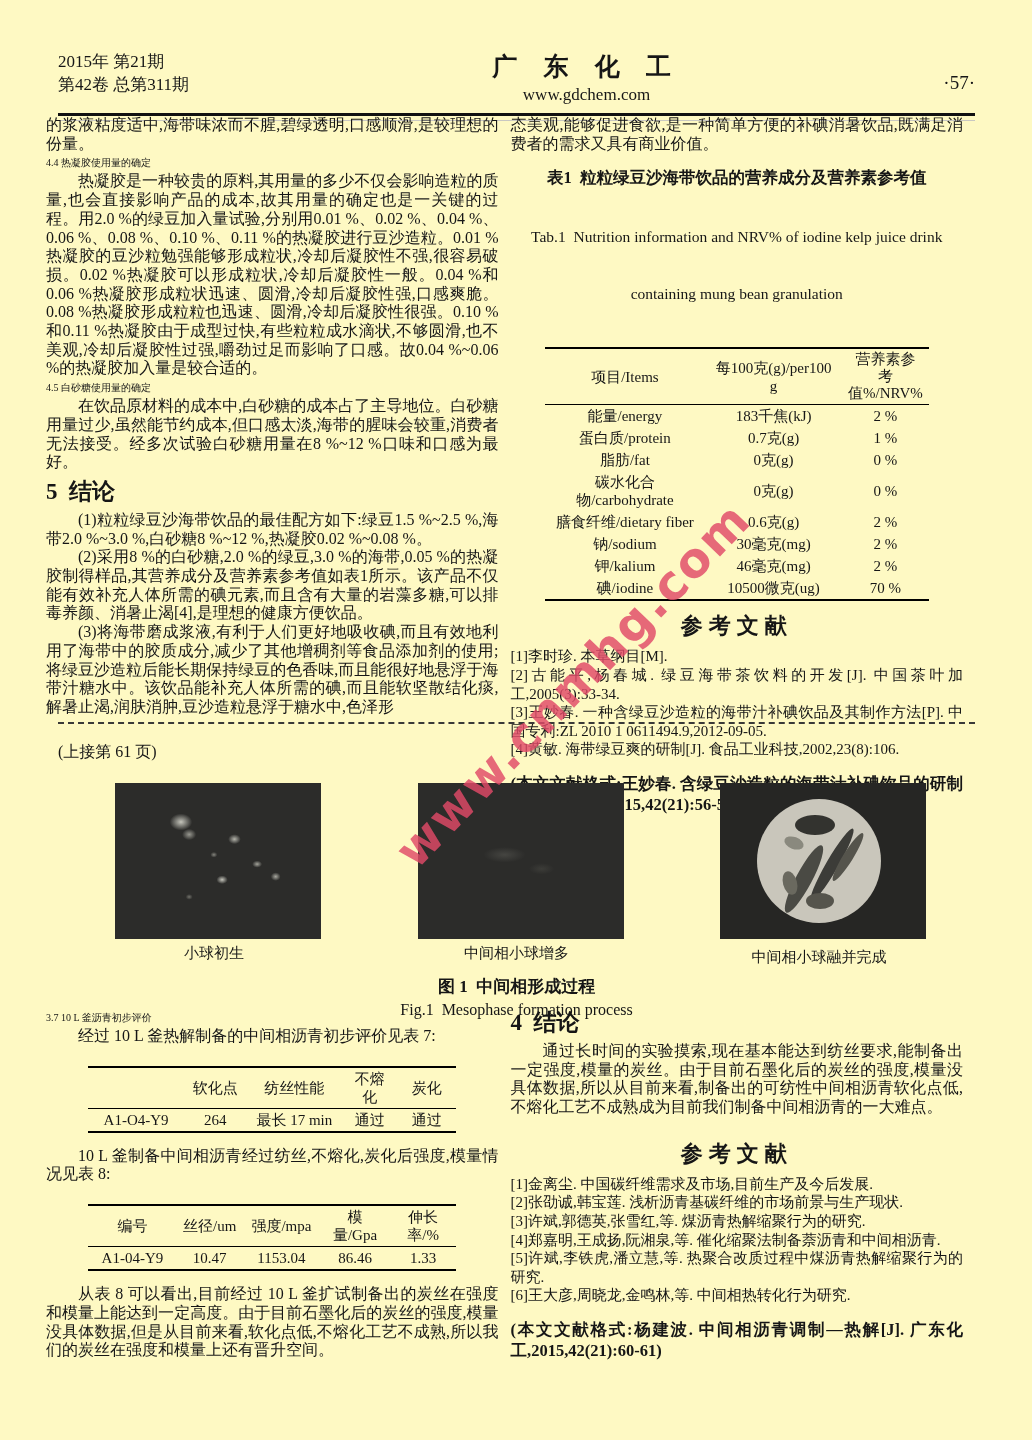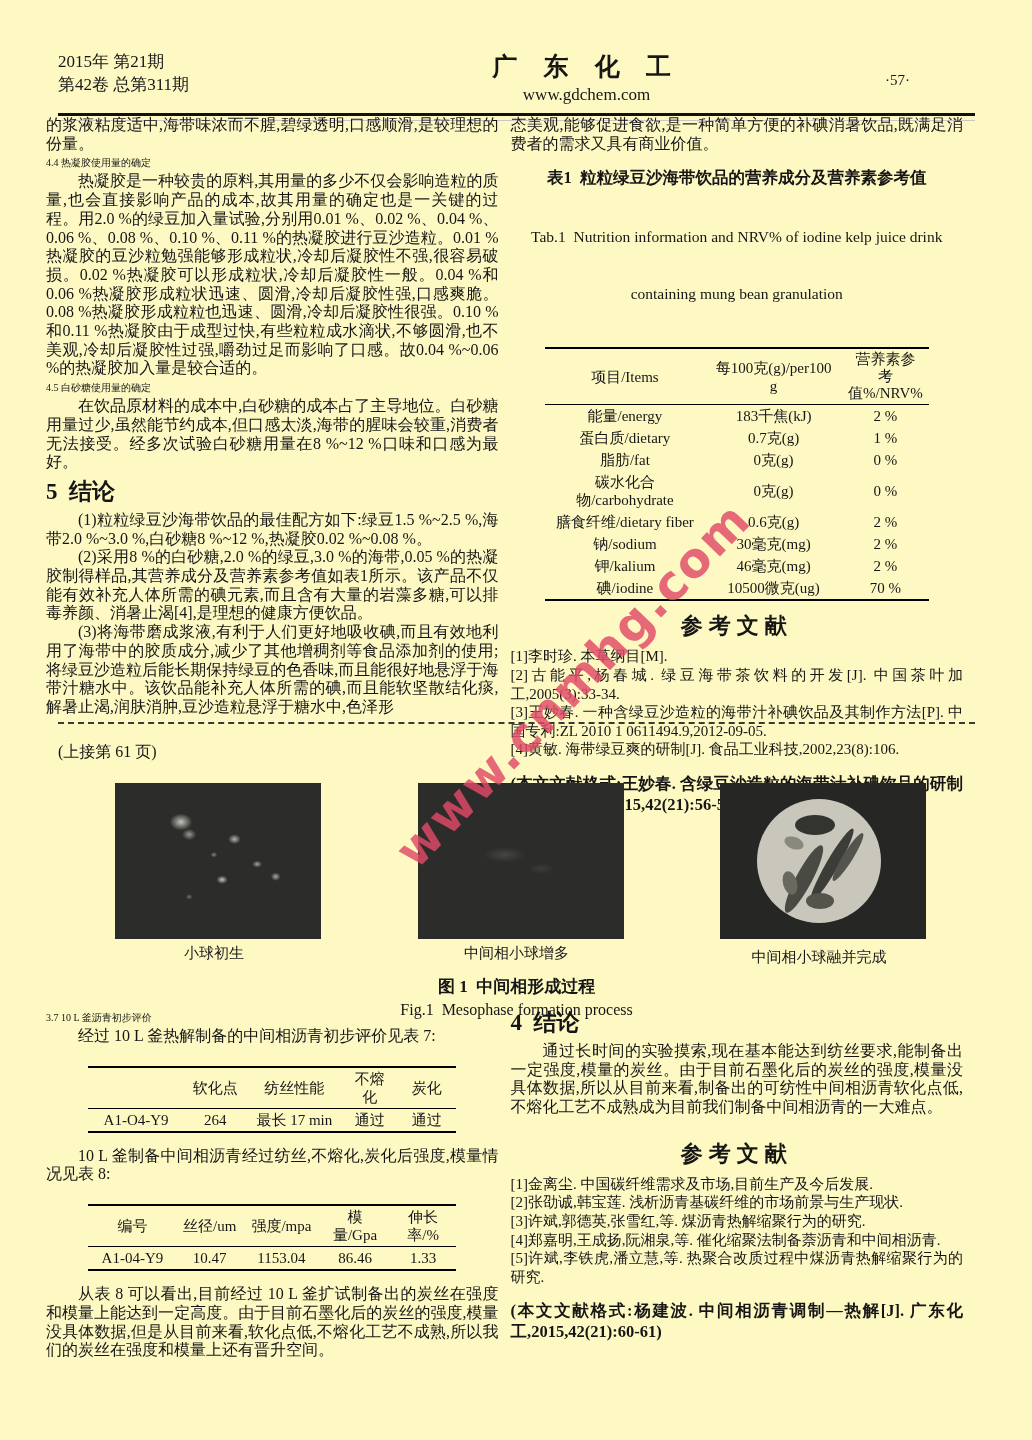--- a/index.html
+++ b/index.html
@@ -20,21 +20,21 @@
     padding-bottom:8px;
   }
   .hdr:after{
     content:"";position:absolute;left:0;right:0;bottom:-8px;
     border-bottom:1px solid #c9c8c2;
   }
   .hdr-issue{width:230px;font-size:17px;line-height:23px;}
   .hdr-mid{flex:1;text-align:center;}
   .hdr-title{font-size:25px;font-weight:bold;letter-spacing:10px;white-space:pre-wrap;}
   .hdr-url{font-size:17px;margin-top:2px;}
-  .hdr-page{width:90px;text-align:left;font-size:15px;padding-top:22px;}
+  .hdr-page{width:90px;text-align:right;font-size:19px;padding-top:22px;}
   
   .cols{position:absolute;left:46px;width:917px;display:flex;gap:12px;}
   .cols-top{top:116px;}
   .cols-bot{top:1008px;justify-content:flex-end;}
   .col{width:453px;}
   .body-txt{font-size:16px;line-height:18.7px;text-align:justify;margin:0;}
   .indent{text-indent:2em;}
   .subhead{font-size:10px;line-height:19px;margin:0;}
   .num-heading{font-size:23px;font-weight:bold;line-height:30px;margin:5px 0 4px 0;white-space:pre-wrap;}
   .refs-title{font-size:22px;font-weight:bold;text-align:center;letter-spacing:6px;margin:10px 0 6px 0;}
@@ -139,21 +139,21 @@
             </th>
           </tr>
         </thead>
         <tbody>
           <tr>
               <td>能量/energy</td>
               <td>183千焦(kJ)</td>
               <td>2 %</td>
             </tr>
           <tr>
-              <td>蛋白质/dietary</td>
+              <td>蛋白质/protein</td>
               <td>0.7克(g)</td>
               <td>1 %</td>
             </tr>
           <tr>
               <td>脂肪/fat</td>
               <td>0克(g)</td>
               <td>0 %</td>
             </tr>
           <tr>
               <td>碳水化合物/carbohydrate</td>
@@ -281,20 +281,21 @@
     <div class="col">
       <div class="num-heading" style="margin-top:0;">4  结论</div>
       <p class="body-txt indent">通过长时间的实验摸索,现在基本能达到纺丝要求,能制备出一定强度,模量的炭丝。由于目前石墨化后的炭丝的强度,模量没具体数据,所以从目前来看,制备出的可纺性中间相沥青软化点低,不熔化工艺不成熟成为目前我们制备中间相沥青的一大难点。</p>
       <div class="refs-title" style="margin-top:22px;">参考文献</div>
       <div>
         <div class="ref">[1]金离尘. 中国碳纤维需求及市场,目前生产及今后发展.</div>
         <div class="ref">[2]张劭诚,韩宝莲. 浅析沥青基碳纤维的市场前景与生产现状.</div>
         <div class="ref">[3]许斌,郭德英,张雪红,等. 煤沥青热解缩聚行为的研究.</div>
         <div class="ref">[4]郑嘉明,王成扬,阮湘泉,等. 催化缩聚法制备萘沥青和中间相沥青.</div>
         <div class="ref">[5]许斌,李铁虎,潘立慧,等. 热聚合改质过程中煤沥青热解缩聚行为的研究.</div>
+        <div class="ref">[6]王大彦,周晓龙,金鸣林,等. 中间相热转化行为研究.</div>
       </div>
       <div class="citation">(本文文献格式:杨建波. 中间相沥青调制—热解[J]. 广东化工,2015,42(21):60-61)</div>
     </div>
   </div>
 
   <div class="watermark">www.cnmhg.com</div>
 
 </div>
 
 </body></html>

